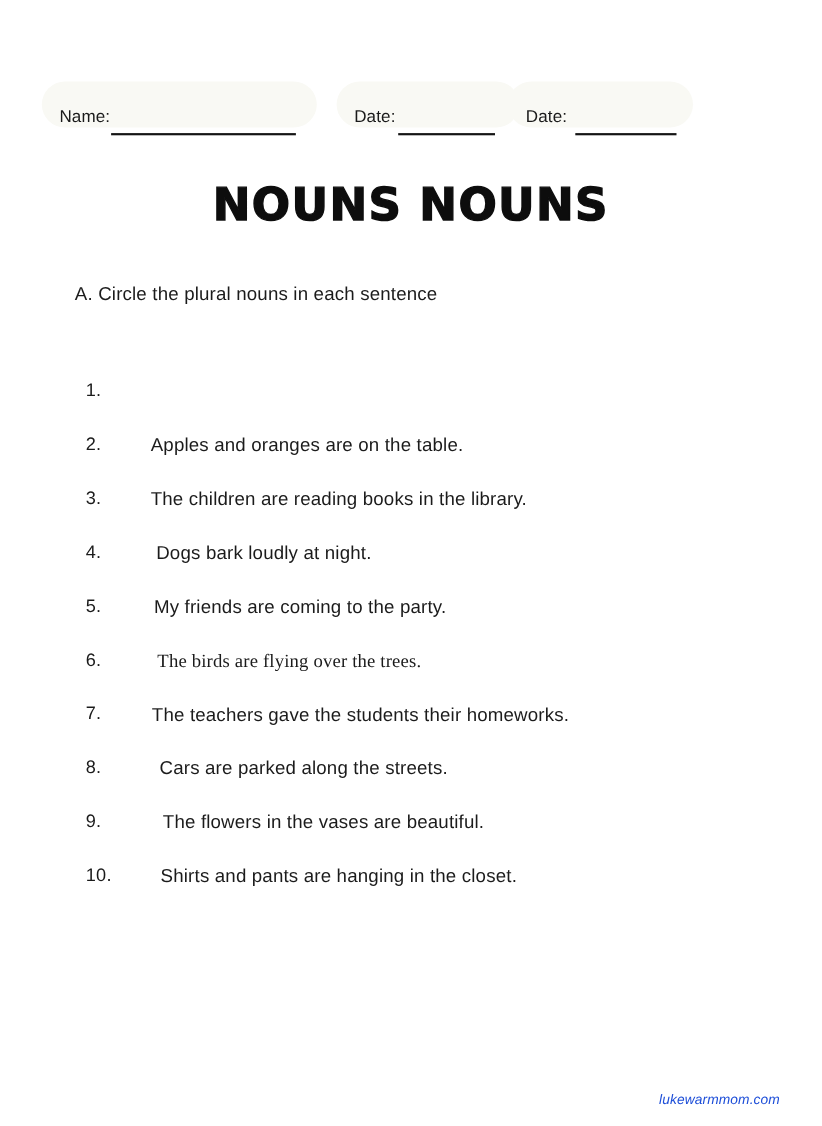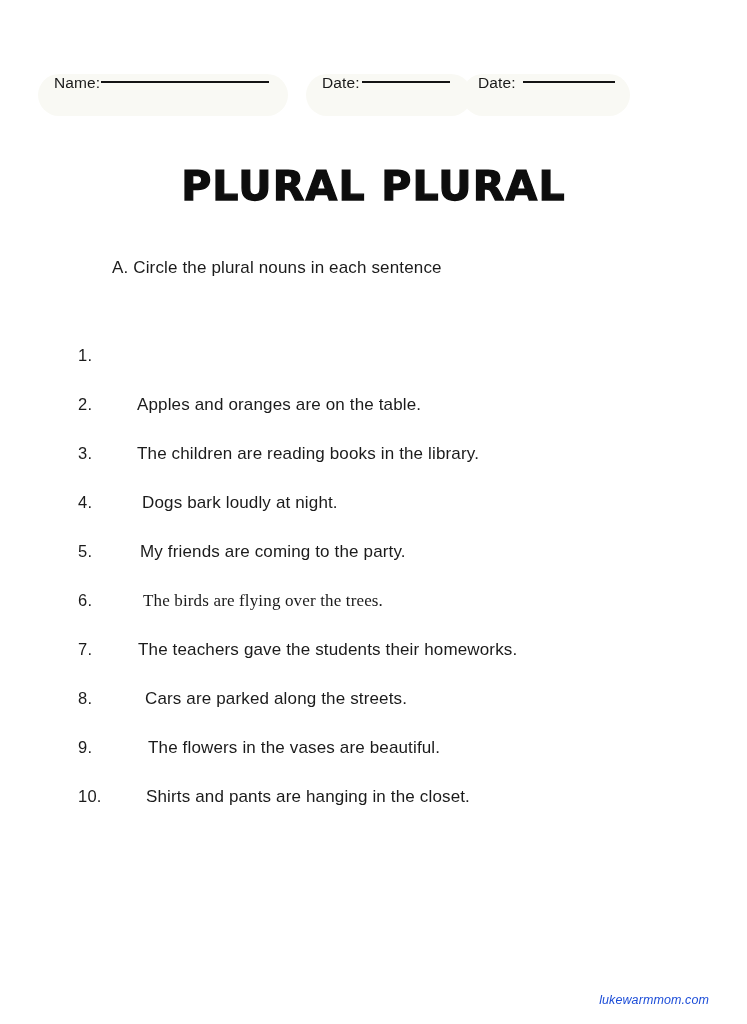--- a/index.html
+++ b/index.html
@@ -33,21 +33,21 @@
     height: 42px;
   }
 
   .field-pill {
     position: absolute;
     top: 0;
     height: 42px;
     background: #f9f9f4;
     border-radius: 21px;
     display: flex;
-    align-items: flex-start;
+    align-items: flex-end;
     box-sizing: border-box;
   }
 
   .field-pill.name  { left: 0px;   width: 250px; padding-left: 16px; }
   .field-pill.class { left: 268px; width: 166px; padding-left: 16px; }
   .field-pill.date  { left: 424px; width: 168px; padding-left: 16px; }
 
   .field-label {
     font-size: 15.5px;
     color: #1a1a1a;
@@ -87,21 +87,20 @@
   
   .instruction {
     position: absolute;
     top: 256px;
     left: 68px;
     font-size: 17px;
     line-height: 24px;
     color: #1b1b1b;
     letter-spacing: 0.15px;
     white-space: nowrap;
-    margin-left: 44px;
   }
 
   
   .question-list {
     position: absolute;
     top: 344px;
     left: 0;
     width: 747px;
   }
 
@@ -173,21 +172,21 @@
       <span class="field-rule"></span>
     </div>
 
     <div class="field-pill date">
       <span class="field-label">Date:</span>
       <span class="field-rule"></span>
     </div>
 
   </div>
 
-  <div class="worksheet-title">PLURAL PLURAL</div>
+  <div class="worksheet-title">NOUNS NOUNS</div>
 
   <div class="instruction">A. Circle the plural nouns in each sentence</div>
 
   <div class="question-list">
 
     <div class="question-row">
       <span class="q-number">1.</span>
     </div>
 
     <div class="question-row">

